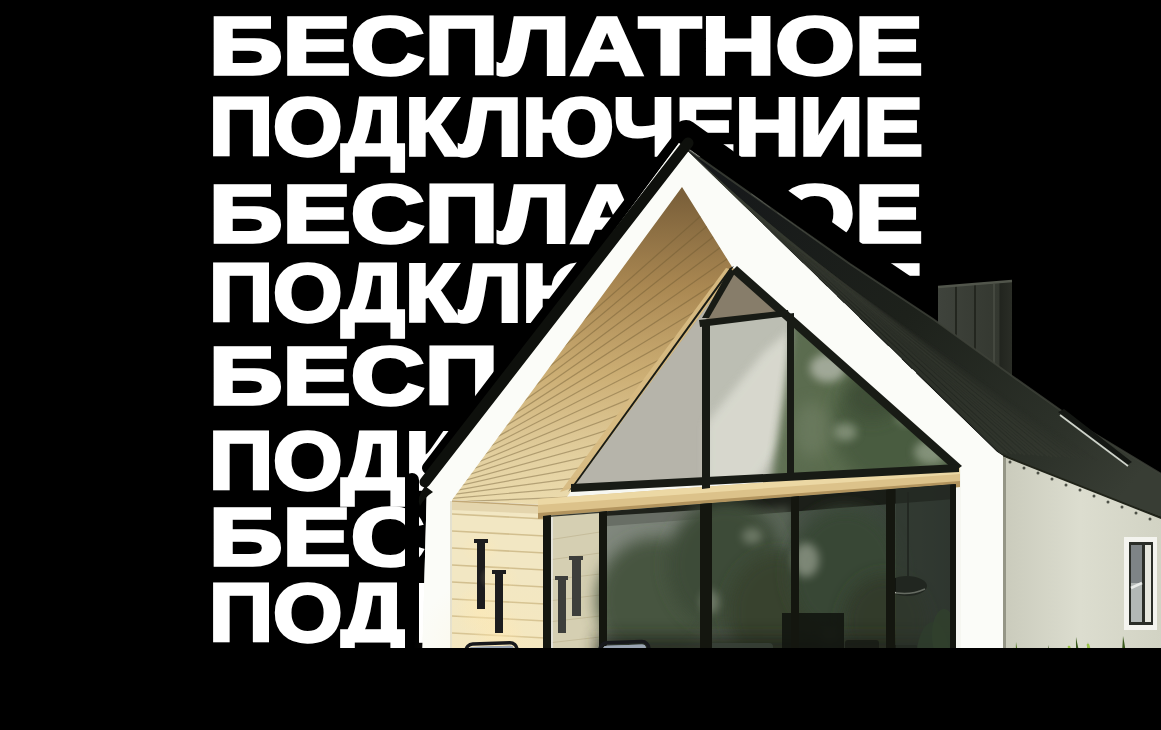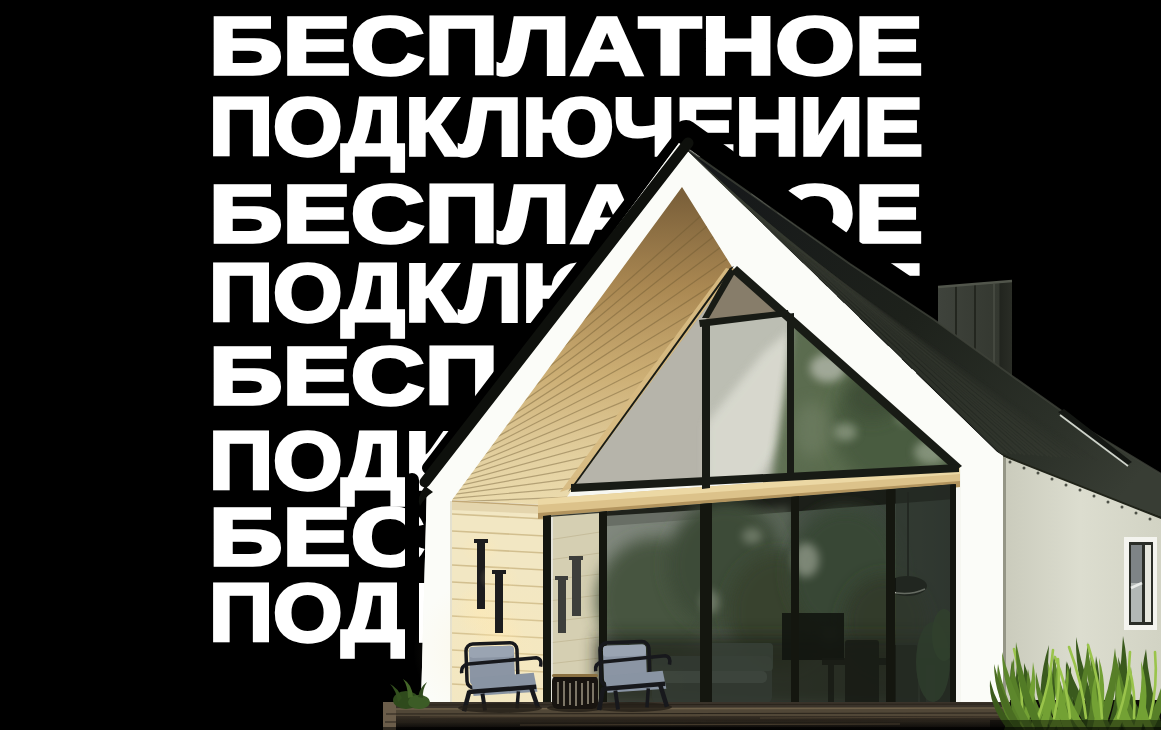--- a/index.html
+++ b/index.html
@@ -1,16 +1,16 @@
 <!DOCTYPE html>
 <html><head>
 <meta charset="utf-8">
 <style>
   html,body{margin:0;padding:0;background:#000;}
-  .stage{position:relative;width:1161px;height:730px;overflow:hidden;background:#000;}
+  .stage{position:relative;width:1161px;height:648px;overflow:hidden;background:#000;}
   svg{display:block;}
   text{font-family:"Liberation Sans",sans-serif;font-weight:bold;}
 </style>
 </head>
 <body>
 <div class="stage">
 <svg width="1161" height="730" viewBox="0 0 1161 730" xmlns="http://www.w3.org/2000/svg">
 <defs>
   <linearGradient id="roofg" x1="680" y1="150" x2="1100" y2="520" gradientUnits="userSpaceOnUse">
     <stop offset="0" stop-color="#15171a"></stop>

